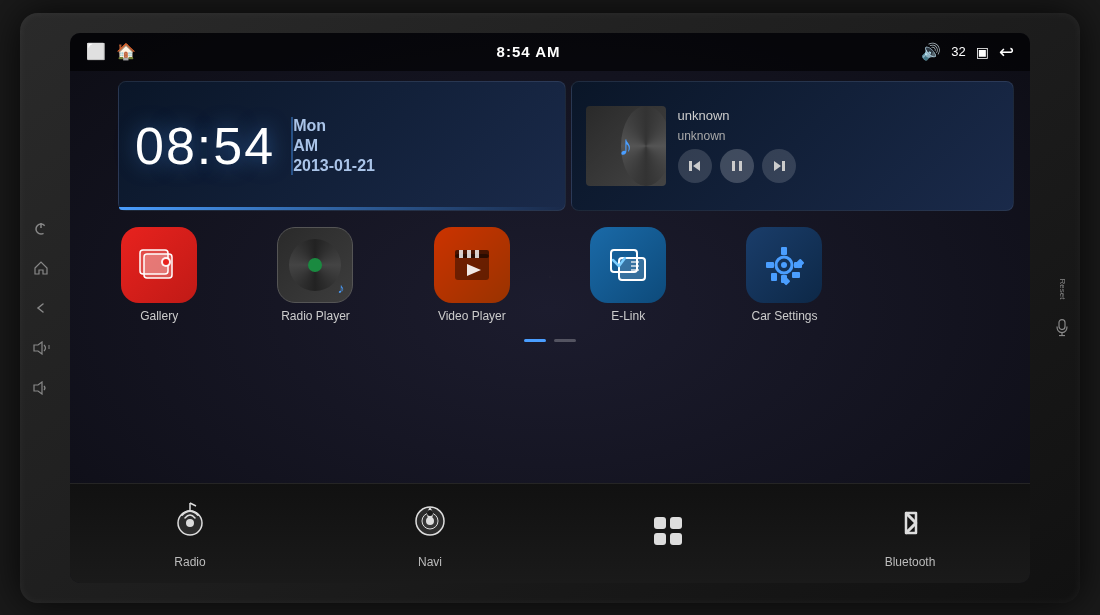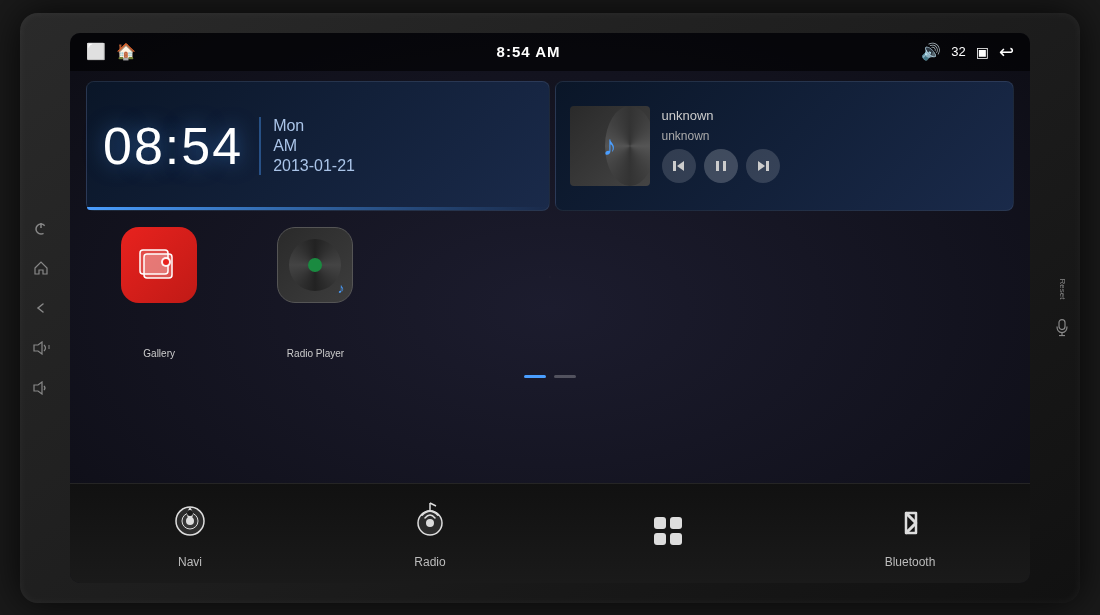--- a/index.html
+++ b/index.html
@@ -124,20 +124,21 @@
       padding: 10px 16px 4px 16px;
       gap: 10px;
       background: repeating-radial-gradient(circle at 50% 50%, rgba(255,255,255,0.01) 0, rgba(255,255,255,0.01) 1px, transparent 1px, transparent 100%);
     }
 
     
     .widgets-row {
       display: flex;
       gap: 5px;
       height: 130px;
+      margin-left: 32px;
     }
 
     
     .clock-widget {
       flex: 1;
       background: linear-gradient(135deg, #0a1628 0%, #1a2a4a 100%);
       border-radius: 8px;
       display: flex;
       align-items: center;
       padding: 10px 16px;
@@ -165,21 +166,22 @@
       text-shadow: 0 0 20px rgba(74,158,255,0.5);
     }
 
     .clock-details {
       color: #aac4e8;
       font-size: 16px;
       display: flex;
       flex-direction: column;
       gap: 2px;
       border-left: 2px solid rgba(74,158,255,0.4);
-      padding-left: 12px;
+      padding-left: 0;
+      font-weight: bold;
     }
 
     
     .music-widget {
       flex: 1;
       background: linear-gradient(135deg, #0a1628 0%, #1a2a4a 100%);
       border-radius: 8px;
       display: flex;
       align-items: center;
       padding: 10px 14px;
@@ -304,24 +306,23 @@
     .app-icon.filemanager {
       background: linear-gradient(135deg, #d4882a, #b06820);
     }
 
     .app-icon.carsettings {
       background: linear-gradient(135deg, #1a3d6a, #0d2847);
     }
 
     .app-label {
       color: #ccc;
-      font-size: 10px;
+      font-size: 12px;
       text-align: right;
       white-space: nowrap;
-      margin-top: 39px;
     }
 
     
     .page-dots {
       display: flex;
       justify-content: center;
       gap: 8px;
       padding: 4px 0;
     }
 
@@ -519,66 +520,114 @@
           </div>
 
           <div class="app-item">
             <div class="app-icon music">
               <div class="vinyl"></div>
               <span style="position:absolute; bottom:6px; right:8px; font-size:14px; color:#4a9eff;">♪</span>
             </div>
             <span class="app-label">Radio Player</span>
           </div>
 
-
-
-
+          <div class="app-item">
+            <div class="app-icon video">
+              <svg width="50" height="50" viewBox="0 0 50 50">
+
+                <rect x="8" y="14" width="34" height="26" rx="3" fill="rgba(0,0,0,0.4)"></rect>
+                <rect x="8" y="10" width="34" height="8" rx="2" fill="rgba(0,0,0,0.6)"></rect>
+
+                <rect x="12" y="10" width="4" height="8" fill="white" opacity="0.8"></rect>
+                <rect x="20" y="10" width="4" height="8" fill="white" opacity="0.8"></rect>
+                <rect x="28" y="10" width="4" height="8" fill="white" opacity="0.8"></rect>
+
+                <polygon points="20,24 20,36 34,30" fill="white" opacity="0.9"></polygon>
+              </svg>
+            </div>
+            <span class="app-label">Video Player</span>
+          </div>
+
+          <div class="app-item">
+            <div class="app-icon elink">
+              <svg width="50" height="50" viewBox="0 0 50 50">
+                <rect x="8" y="10" width="26" height="22" rx="3" fill="none" stroke="white" stroke-width="2"></rect>
+                <rect x="16" y="18" width="26" height="22" rx="3" fill="rgba(255,255,255,0.15)" stroke="white" stroke-width="2"></rect>
+                <path d="M28 22 L36 22 M28 26 L36 26 M28 30 L36 30" stroke="white" stroke-width="1.5" opacity="0.8"></path>
+                <polyline points="10,20 16,26 22,18" fill="none" stroke="#7ecfff" stroke-width="2.5" stroke-linecap="round" stroke-linejoin="round"></polyline>
+              </svg>
+            </div>
+            <span class="app-label">E-Link</span>
+          </div>
+
+
+          <div class="app-item">
+            <div class="app-icon carsettings">
+              <svg width="50" height="50" viewBox="0 0 50 50">
+                <g transform="translate(25,25)">
+
+                  <circle r="8" fill="none" stroke="#4a9eff" stroke-width="3"></circle>
+                  <circle r="3" fill="#4a9eff"></circle>
+
+                  <rect x="-3" y="-18" width="6" height="8" rx="1" fill="#4a9eff"></rect>
+                  <rect x="-3" y="10" width="6" height="8" rx="1" fill="#4a9eff"></rect>
+                  <rect x="10" y="-3" width="8" height="6" rx="1" fill="#4a9eff"></rect>
+                  <rect x="-18" y="-3" width="8" height="6" rx="1" fill="#4a9eff"></rect>
+                  <rect x="7" y="-16" width="6" height="8" rx="1" fill="#4a9eff" transform="rotate(45)"></rect>
+                  <rect x="7" y="-16" width="6" height="8" rx="1" fill="#4a9eff" transform="rotate(90)"></rect>
+                  <rect x="7" y="-16" width="6" height="8" rx="1" fill="#4a9eff" transform="rotate(135)"></rect>
+                  <rect x="7" y="-16" width="6" height="8" rx="1" fill="#4a9eff" transform="rotate(180)"></rect>
+                </g>
+              </svg>
+            </div>
+            <span class="app-label">Car Settings</span>
+          </div>
 
         </div>
 
         <div class="page-dots">
           <div class="dot active"></div>
           <div class="dot inactive"></div>
         </div>
 
       </div>
 
     </div>
 
     <div class="bottom-nav">
+
+      <div class="nav-item">
+        <div class="nav-icon">
+          <svg width="44" height="44" viewBox="0 0 44 44">
+            <circle cx="22" cy="22" r="12" fill="rgba(255,255,255,0.1)" stroke="#ddd" stroke-width="1.5"></circle>
+
+            <path d="M14 14 Q22 6 30 14" fill="none" stroke="#ddd" stroke-width="2" stroke-linecap="round"></path>
+            <path d="M17 17 Q22 11 27 17" fill="none" stroke="#ddd" stroke-width="1.5" stroke-linecap="round"></path>
+
+            <line x1="22" y1="10" x2="22" y2="2" stroke="#ddd" stroke-width="1.5"></line>
+            <line x1="22" y1="2" x2="28" y2="5" stroke="#ddd" stroke-width="1.5"></line>
+
+            <circle cx="22" cy="22" r="4" fill="#ddd"></circle>
+          </svg>
+        </div>
+        <span class="nav-label">Radio</span>
+      </div>
 
       <div class="nav-item">
         <div class="nav-icon">
           <svg width="44" height="44" viewBox="0 0 44 44">
             <circle cx="22" cy="20" r="14" fill="rgba(255,255,255,0.1)" stroke="#ddd" stroke-width="1.5"></circle>
             <circle cx="22" cy="20" r="8" fill="rgba(255,255,255,0.05)" stroke="#ddd" stroke-width="1"></circle>
             <circle cx="22" cy="20" r="4" fill="#ddd"></circle>
 
             <path d="M22 6 Q28 14 22 20 Q16 14 22 6" fill="#ddd"></path>
             <circle cx="22" cy="12" r="3" fill="#1a1a1a"></circle>
           </svg>
         </div>
         <span class="nav-label">Navi</span>
-      </div>
-
-      <div class="nav-item">
-        <div class="nav-icon">
-          <svg width="44" height="44" viewBox="0 0 44 44">
-            <circle cx="22" cy="22" r="12" fill="rgba(255,255,255,0.1)" stroke="#ddd" stroke-width="1.5"></circle>
-
-            <path d="M14 14 Q22 6 30 14" fill="none" stroke="#ddd" stroke-width="2" stroke-linecap="round"></path>
-            <path d="M17 17 Q22 11 27 17" fill="none" stroke="#ddd" stroke-width="1.5" stroke-linecap="round"></path>
-
-            <line x1="22" y1="10" x2="22" y2="2" stroke="#ddd" stroke-width="1.5"></line>
-            <line x1="22" y1="2" x2="28" y2="5" stroke="#ddd" stroke-width="1.5"></line>
-
-            <circle cx="22" cy="22" r="4" fill="#ddd"></circle>
-          </svg>
-        </div>
-        <span class="nav-label">Radio</span>
       </div>
 
       <div class="nav-item">
         <div class="nav-icon">
           <svg width="48" height="48" viewBox="0 0 48 48">
             <rect x="8" y="8" width="12" height="12" rx="3" fill="#ddd"></rect>
             <rect x="24" y="8" width="12" height="12" rx="3" fill="#ddd"></rect>
             <rect x="8" y="24" width="12" height="12" rx="3" fill="#ddd"></rect>
             <rect x="24" y="24" width="12" height="12" rx="3" fill="#ddd"></rect>
           </svg>

